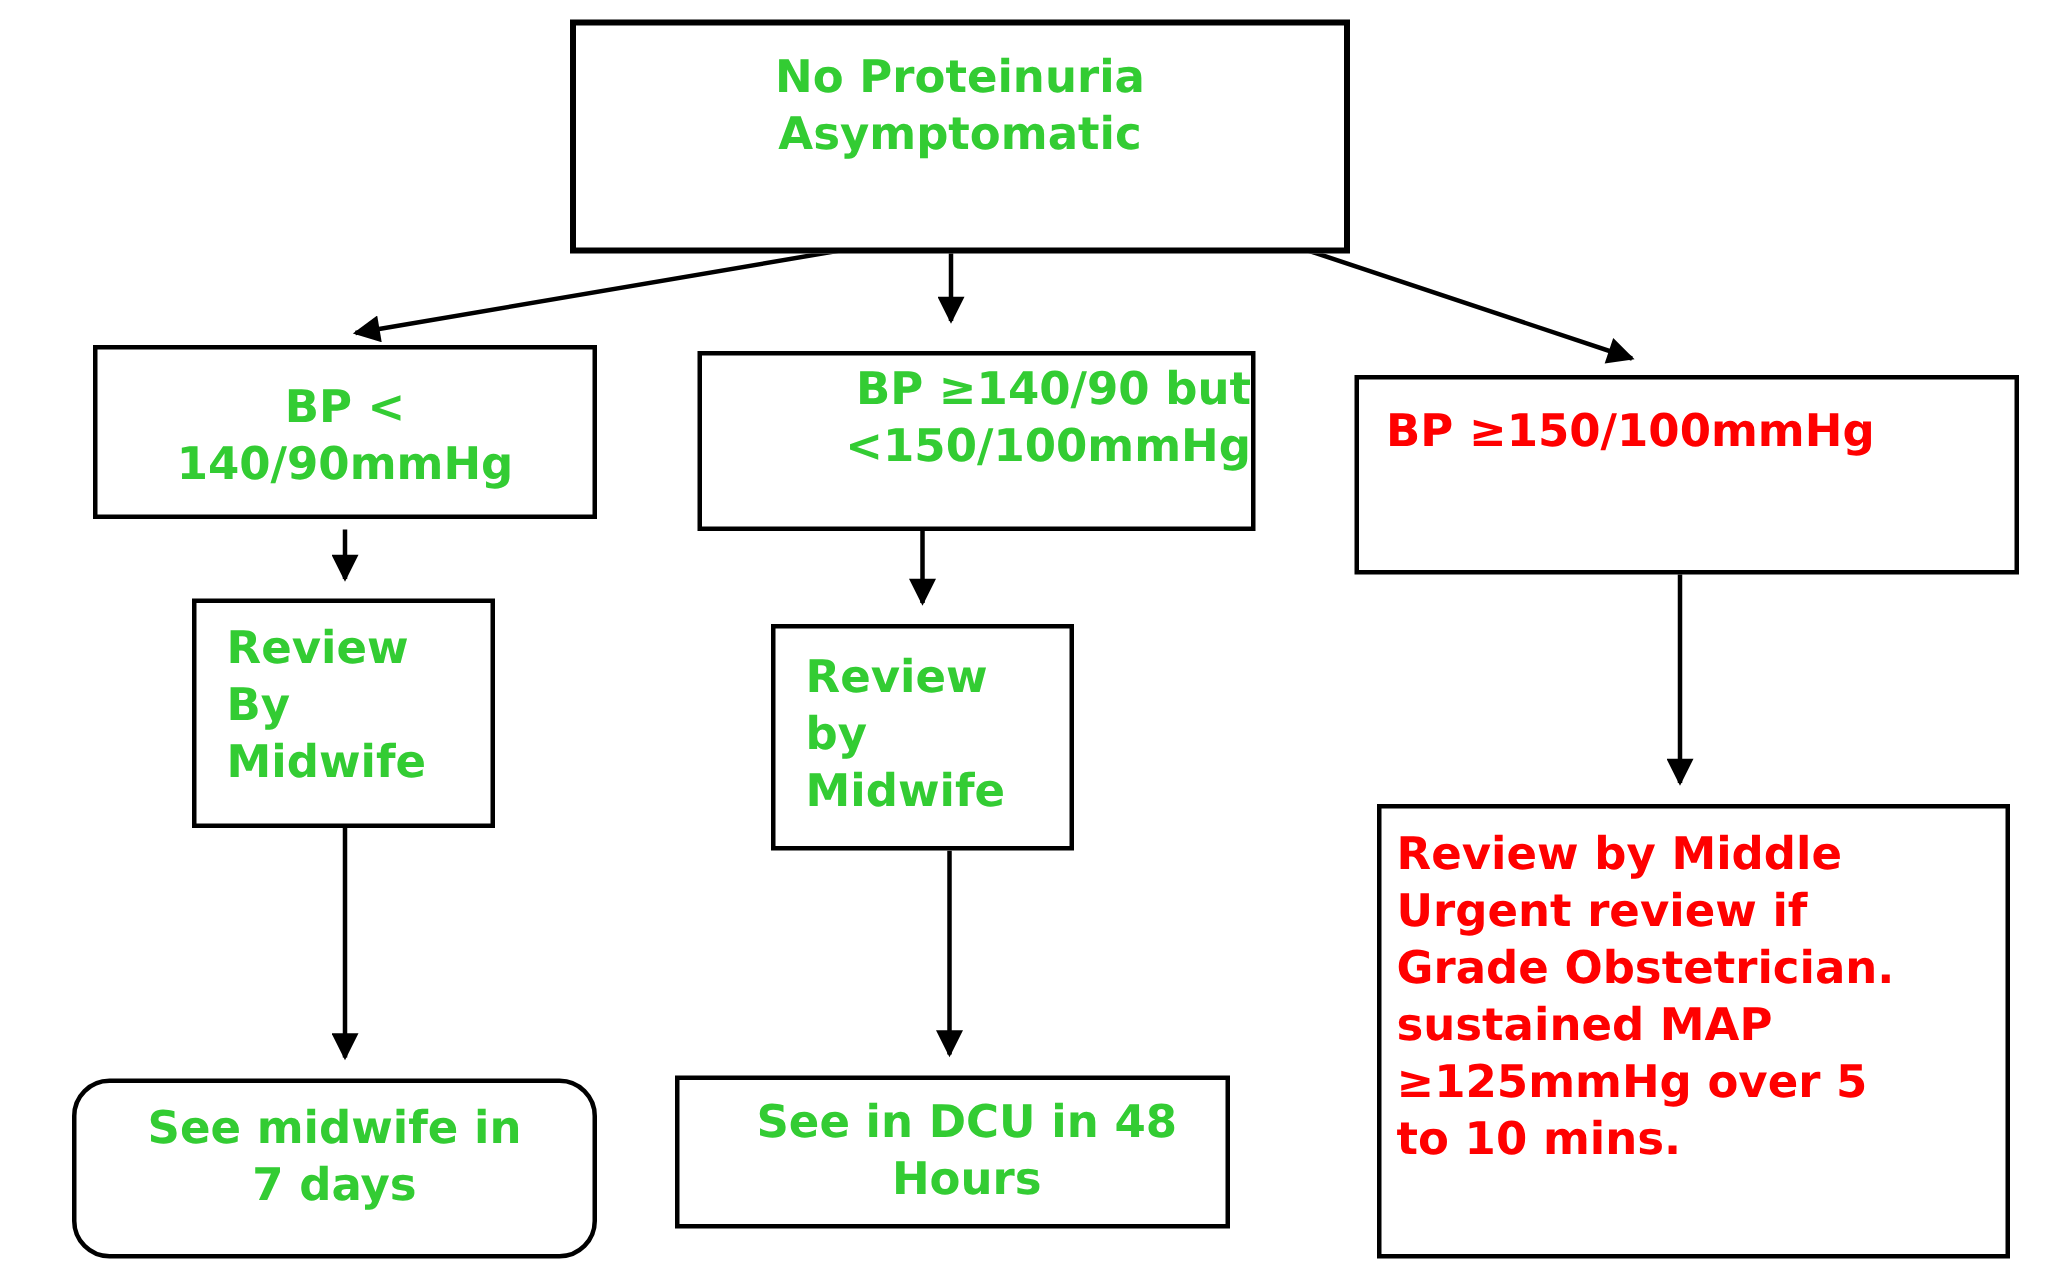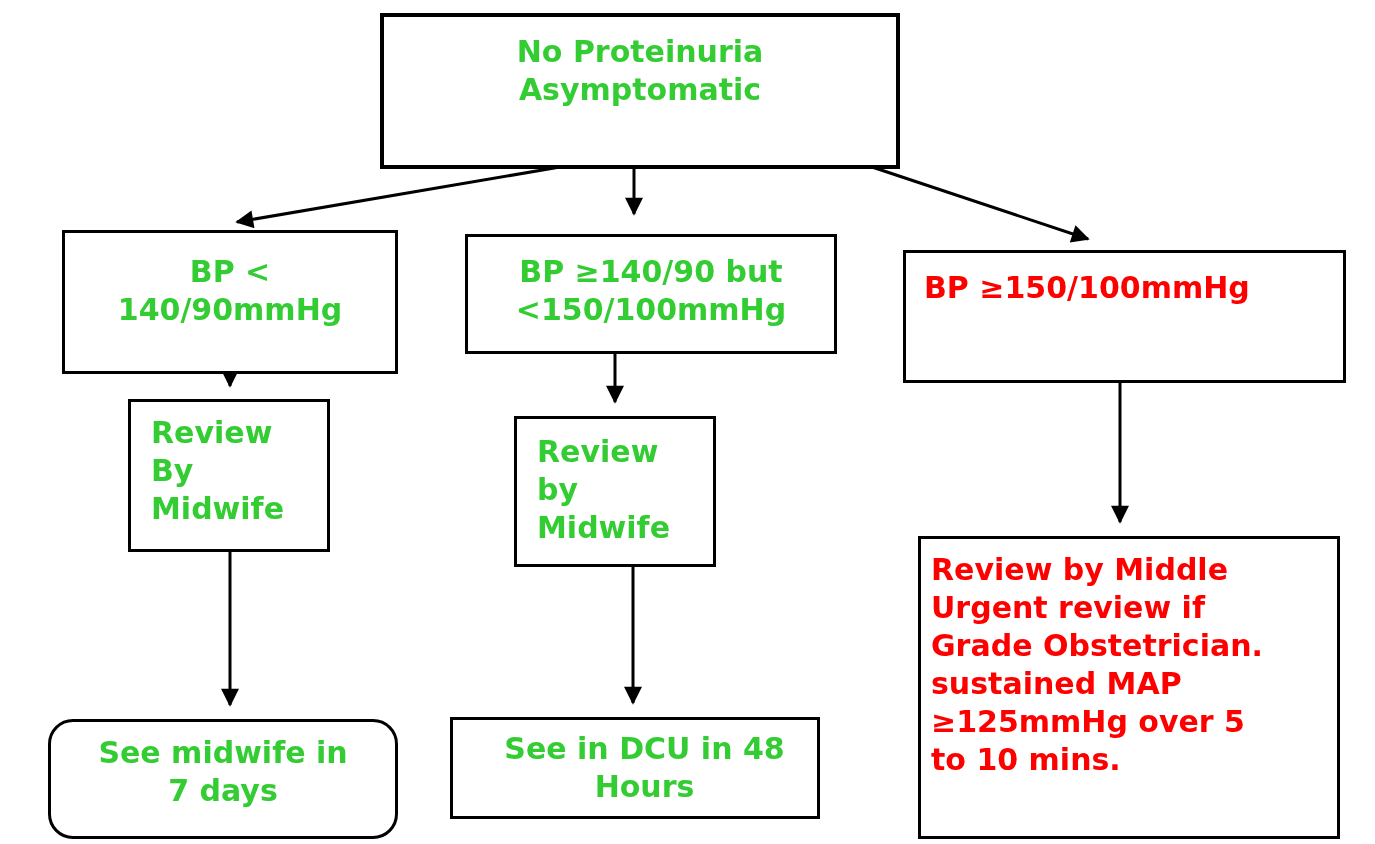--- a/index.html
+++ b/index.html
@@ -41,26 +41,26 @@
     <line x1="615" y1="354" x2="615" y2="402" marker-end="url(#ah)"></line>
     <line x1="633" y1="567" x2="633" y2="703" marker-end="url(#ah)"></line>
     <line x1="1120" y1="369" x2="1120" y2="522" marker-end="url(#ah)"></line>
   </svg>
 
   <div class="node green center" style="left:380px; top:13px; width:520px; height:156px; border-width:4px; padding-top:16px;">
     <span class="line">No Proteinuria</span>
     <span class="line">Asymptomatic</span>
   </div>
 
-  <div class="node green center" style="left:62px; top:230px; width:336px; height:144px; padding-top:20px;">
+  <div class="node green center" style="left:62px; top:230px; width:336px; height:116px; padding-top:20px;">
     <span class="line">BP &lt;</span>
     <span class="line">140/90mmHg</span>
   </div>
 
-  <div class="node green center" style="left:465px; top:234px; width:372px; height:120px; padding-top:16px;">
+  <div class="node green center" style="left:465px; top:234px; width:372px; height:120px; padding-top:4px;text-align:right;">
     <span class="line">BP ≥140/90 but</span>
     <span class="line">&lt;150/100mmHg</span>
   </div>
 
   <div class="node red" style="left:903px; top:250px; width:443px; height:133px; padding:16px 0 0 18px;">
     <span class="line">BP ≥150/100mmHg</span>
   </div>
 
   <div class="node green" style="left:128px; top:399px; width:202px; height:153px; padding:12px 0 0 20px;">
     <span class="line">Review</span>

